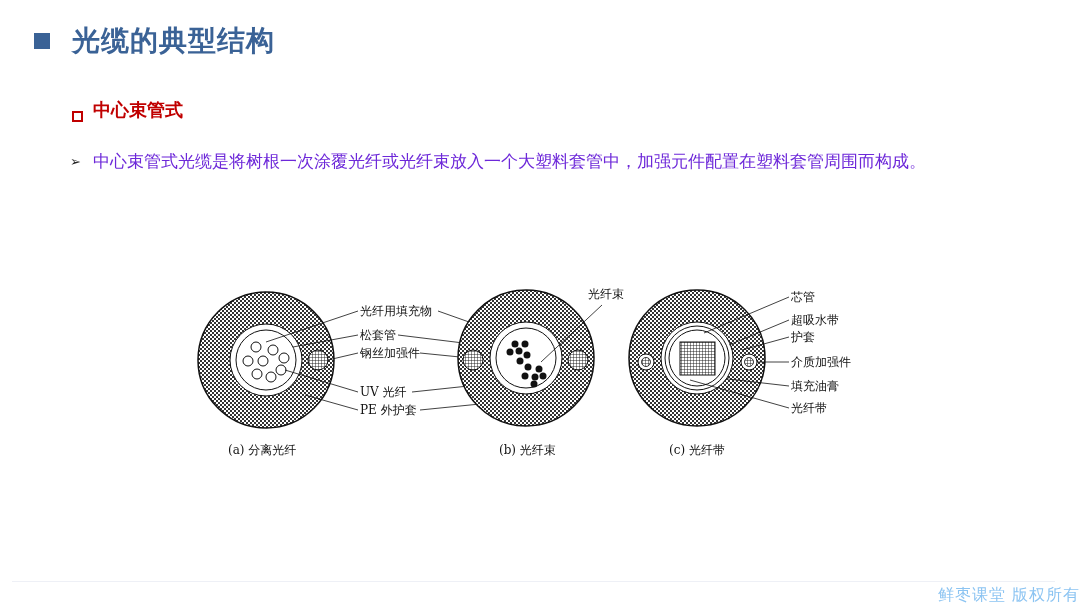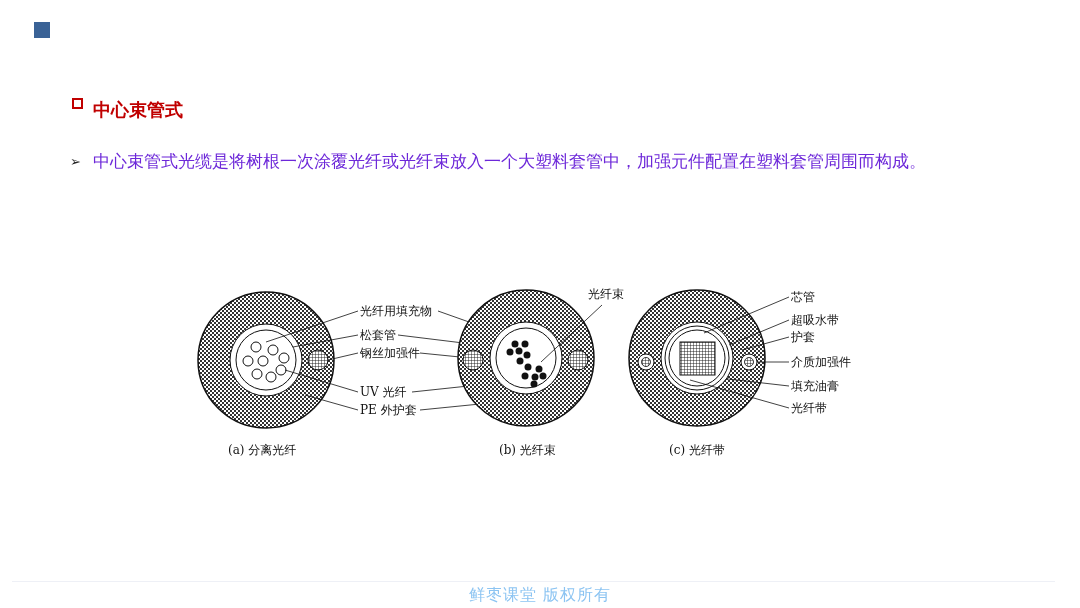--- a/index.html
+++ b/index.html
@@ -3,36 +3,37 @@
 <meta charset="utf-8">
 <style>
   html, body { margin: 0; padding: 0; }
   body {
     width: 1080px; height: 608px; background: #ffffff; position: relative; overflow: hidden;
     font-family: "DejaVu Sans", "Liberation Sans", sans-serif;
   }
   .title-row { position: absolute; left: 34px; top: 22px; display: flex; align-items: center; }
   .title-bullet { width: 16px; height: 16px; background: #3a6296; margin-right: 22px; }
   .title-text { font-size: 28px; font-weight: bold; color: #3a6296; letter-spacing: 1px; }
-  .sub-row { position: absolute; left: 72px; top: 98px; display: flex; align-items: flex-start; }
+  .sub-row { position: absolute; left: 72px; top: 98px; display: flex; align-items: flex-end; }
   .sub-bullet { width: 11px; height: 11px; border: 2.5px solid #c00000; margin-right: 10px; box-sizing: border-box; }
   .sub-text { font-size: 18px; font-weight: bold; color: #c00000; }
   .body-row { position: absolute; left: 70px; top: 150px; display: flex; align-items: center; }
   .arrow-bullet { font-size: 13px; color: #222; margin-right: 12px; }
   .body-text { font-size: 17px; color: #6d28d9; }
   .figure { position: absolute; left: 190px; top: 282px; width: 680px; height: 180px; }
   .footer-line { position: absolute; left: 12px; right: 25px; top: 581px; height: 1px; background: #eef0f6; }
-  .footer-text { position: absolute; left: 0; right: 0; top: 585px; text-align: center; font-size: 16px; color: #8cc4f2; letter-spacing: 1px; }
+  .footer-text { position: absolute; left: 0; right: 0; top: 585px; text-align: right; font-size: 16px; color: #8cc4f2; letter-spacing: 1px; }
   svg text { font-family: "DejaVu Serif", "Liberation Serif", serif; font-size: 12px; fill: #111; }
 </style>
 </head>
 <body>
 
 <div class="title-row">
   <div class="title-bullet"></div>
+  <div class="title-text">光缆的典型结构</div>
 </div>
 
 <div class="sub-row">
   <div class="sub-bullet"></div>
   <div class="sub-text">中心束管式</div>
 </div>
 
 <div class="body-row">
   <span class="arrow-bullet">➢</span>
   <span class="body-text">中心束管式光缆是将树根一次涂覆光纤或光纤束放入一个大塑料套管中，加强元件配置在塑料套管周围而构成。</span>

